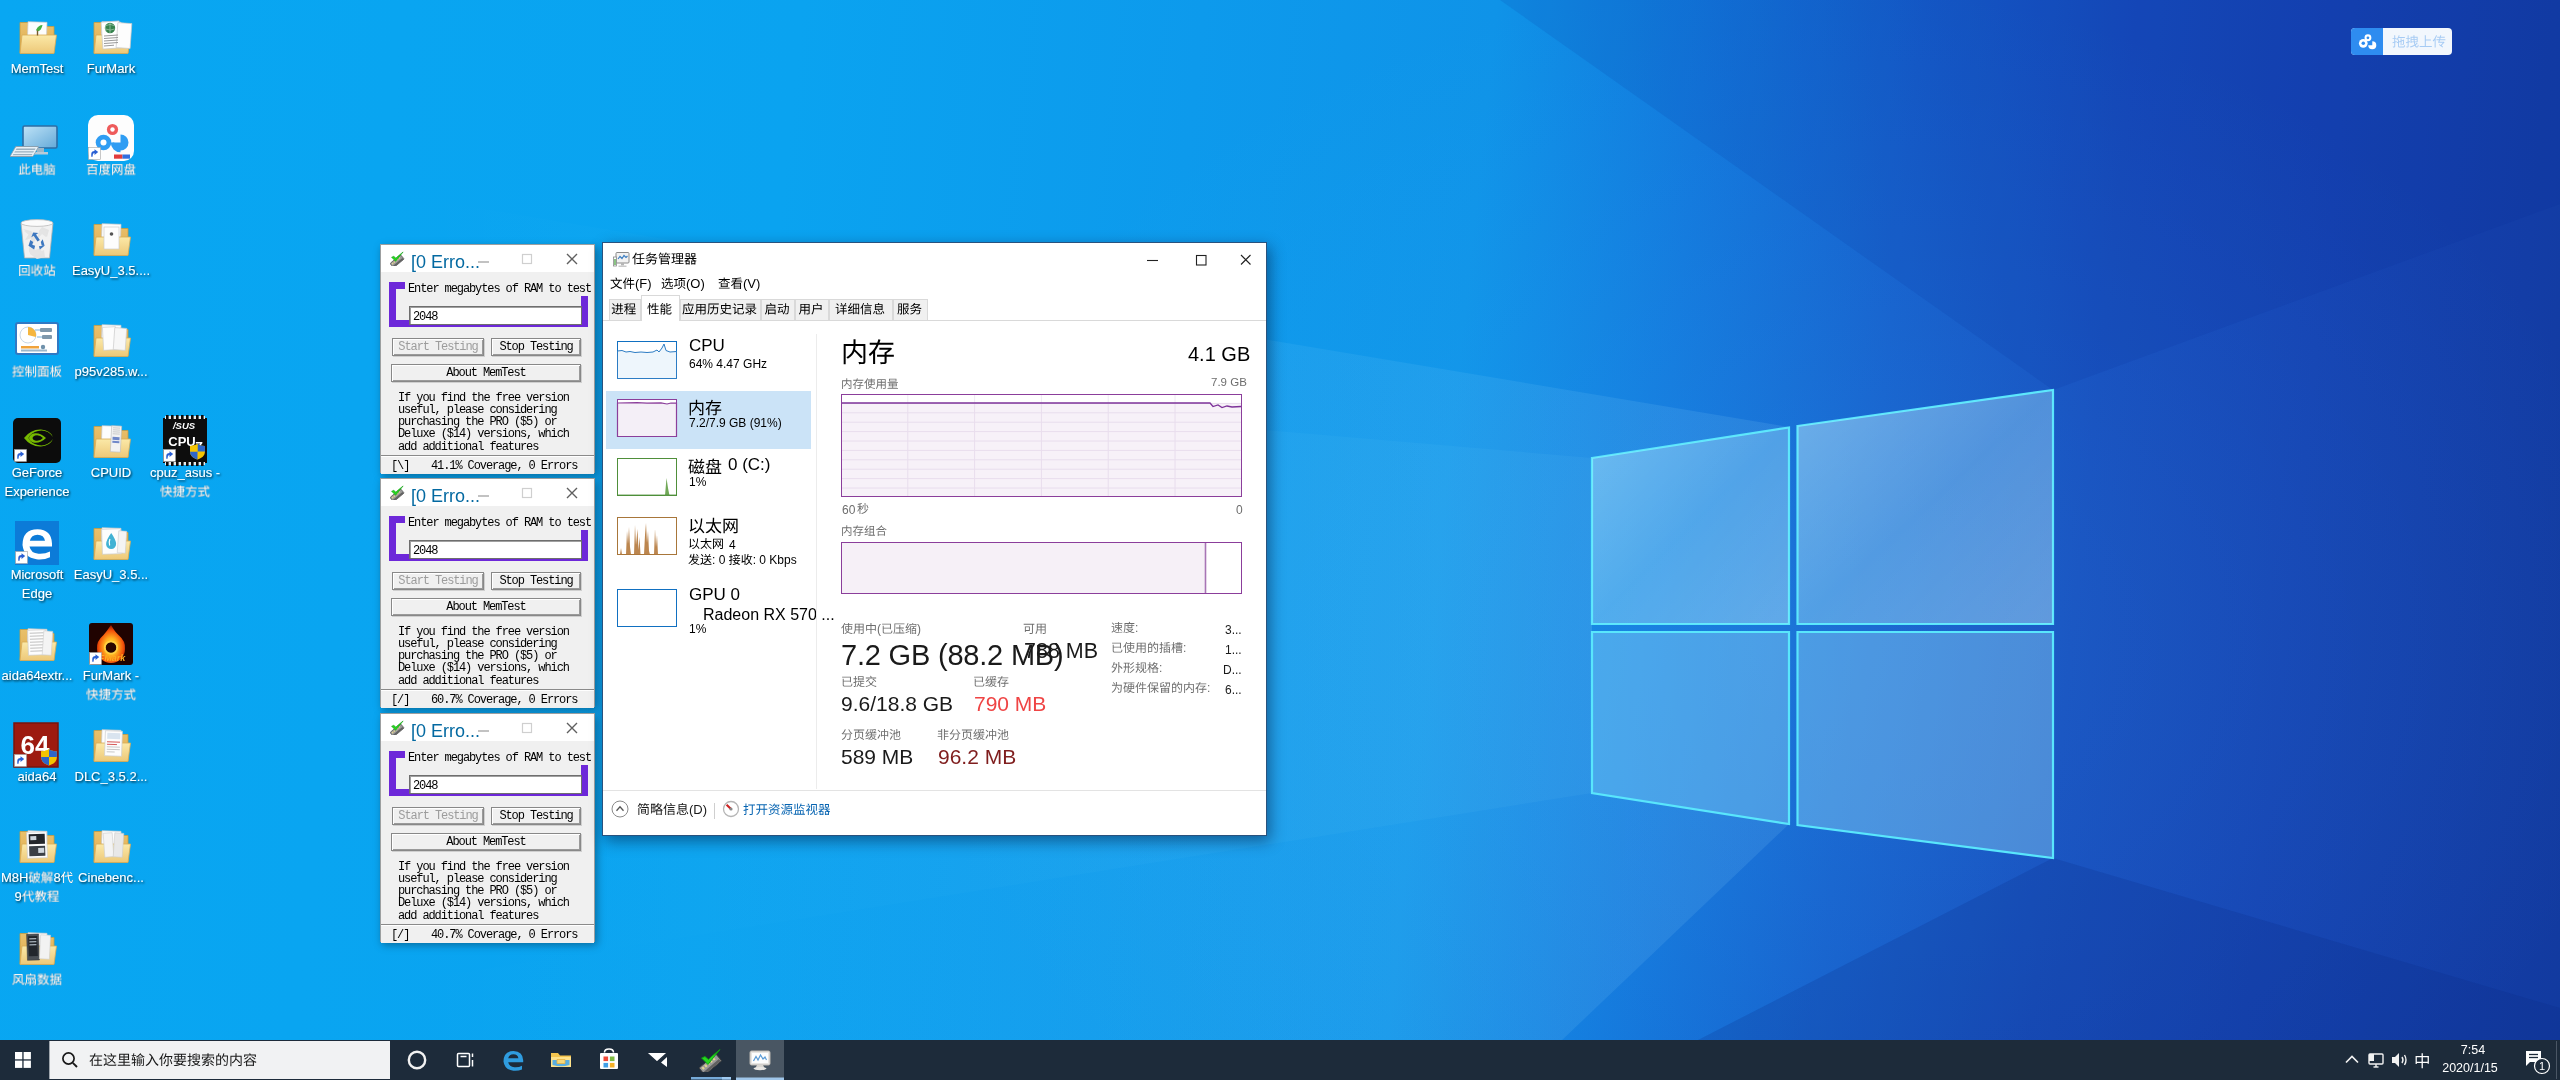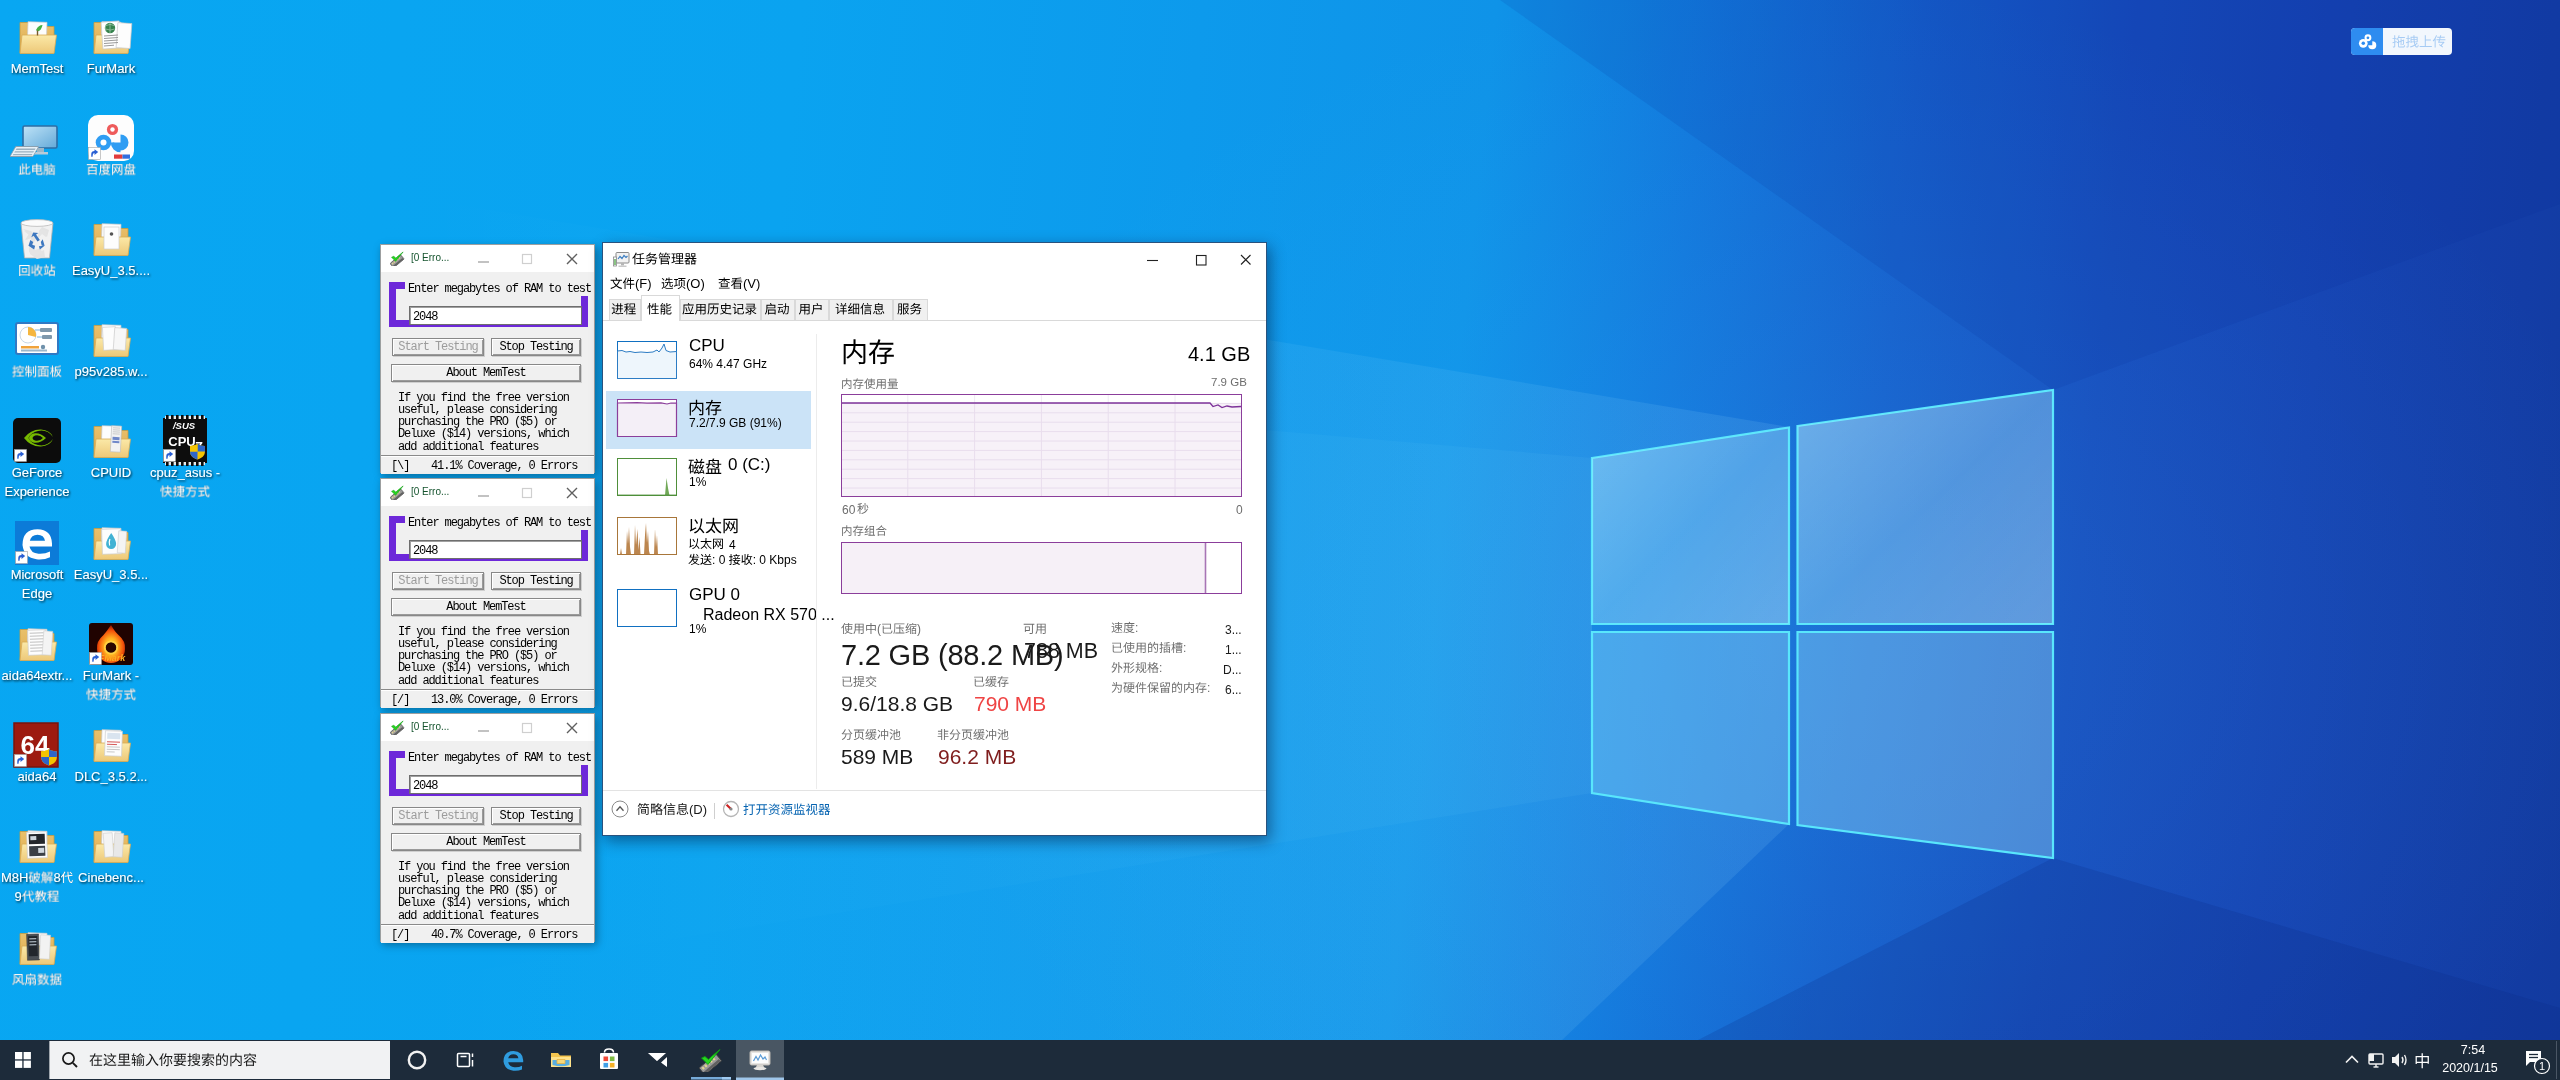--- a/index.html
+++ b/index.html
@@ -5,21 +5,21 @@
 #wall{position:absolute;left:0;top:0;width:2560px;height:1080px;
  background:
  radial-gradient(1250px 950px at 1780px 640px, rgba(70,195,255,0.16), rgba(70,195,255,0) 70%),
  linear-gradient(96deg,#08a7f2 0%,#0aa3f0 30%,#0d9aec 45%,#0f93e8 56%,#1277dc 64%,#155dcb 72%,#164bbc 80%,#1542b2 88%,#123a9f 100%)}
 .win{position:absolute;background:#f0f0f0}
 .abs{position:absolute}
 #ov{position:absolute;left:0;top:0;z-index:40;pointer-events:none}
 #bg{position:absolute;left:0;top:0;z-index:1}
 .mt{border:1px solid #9c9fa0;box-shadow:2px 3px 8px rgba(0,0,0,0.35)}
 .mt .tb{position:absolute;left:0;top:0;right:0;height:27px;background:#fff}
-.mt .ttl{position:absolute;left:30px;top:7px;font-size:10px;color:#14532d}
+.mt .ttl{position:absolute;left:30px;top:7px;font-size:18px;color:#0369a1}
 .mtxt{font-family:"Liberation Mono",monospace;font-size:12px;letter-spacing:-1.1px;color:#000;white-space:pre}
 .gb{position:absolute;border:7px solid #6d28d9}
 .gb .lab{position:absolute;top:-7px;background:#f0f0f0;padding:0 3px}
 .inp{position:absolute;background:#fff;border:1px solid #6e6e6e;box-shadow:inset 1px 1px 0 #a0a0a0}
 .btn{position:absolute;background:#f0f0f0;border:1px solid #888;box-shadow:inset 1px 1px 0 #fff,inset -1px -1px 0 #9a9a9a,1px 1px 0 #cfcfcf;text-align:center}
 .sbar{position:absolute;left:0;right:0;border-top:1px solid #8a8a8a;box-shadow:inset 0 1px 0 #fff;background:#f0f0f0}
 #tm{left:602px;top:242px;width:665px;height:594px;background:#fff;border:1px solid #29527e;box-shadow:3px 5px 14px rgba(0,10,40,0.45)}
 .tab{position:absolute;top:56px;height:21px;background:#f0f0f0;border:1px solid #d9d9d9;border-bottom:none}
 #tabsel{top:52px;height:26px;background:#fff;z-index:2}
 #tabline{position:absolute;top:77px;left:0;right:0;height:1px;background:#d9d9d9}
@@ -618,21 +618,21 @@
  <div class="btn mtxt" style="left:11px;top:93px;width:92px;height:18px;line-height:17px;color:#9c9c9c">Start Testing</div>
  <div class="btn mtxt" style="left:110px;top:93px;width:90px;height:18px;line-height:17px">Stop Testing</div>
  <div class="btn mtxt" style="left:10px;top:119px;width:190px;height:18px;line-height:17px">About MemTest</div>
  <div class="mtxt" style="position:absolute;left:17px;top:146.5px;height:58px;overflow:hidden;line-height:12.3px">If you find the free version
 useful, please considering
 purchasing the PRO ($5) or
 Deluxe ($14) versions, which
 add additional features</div>
  <div class="sbar" style="top:210px;height:19px">
   <div class="mtxt" style="position:absolute;left:10px;top:3px">[/]</div>
-  <div class="mtxt" style="position:absolute;left:50px;top:3px">13.0% Coverage, 0 Errors</div>
+  <div class="mtxt" style="position:absolute;left:50px;top:3px">60.7% Coverage, 0 Errors</div>
  </div>
 </div>
 <div class="win mt" style="left:380px;top:713px;width:215px;height:229px;z-index:10">
  <div class="tb"></div>
  <svg class="abs" style="left:9px;top:6px" width="15" height="15" viewBox="0 0 24 24">
       <use href="#mticon"></use>
     </svg>
  <div class="ttl">[0 Erro...</div>
  <svg class="abs" style="left:0;top:0" width="215" height="27">
   <g stroke="#9a9a9a" stroke-width="1.2" fill="none">

